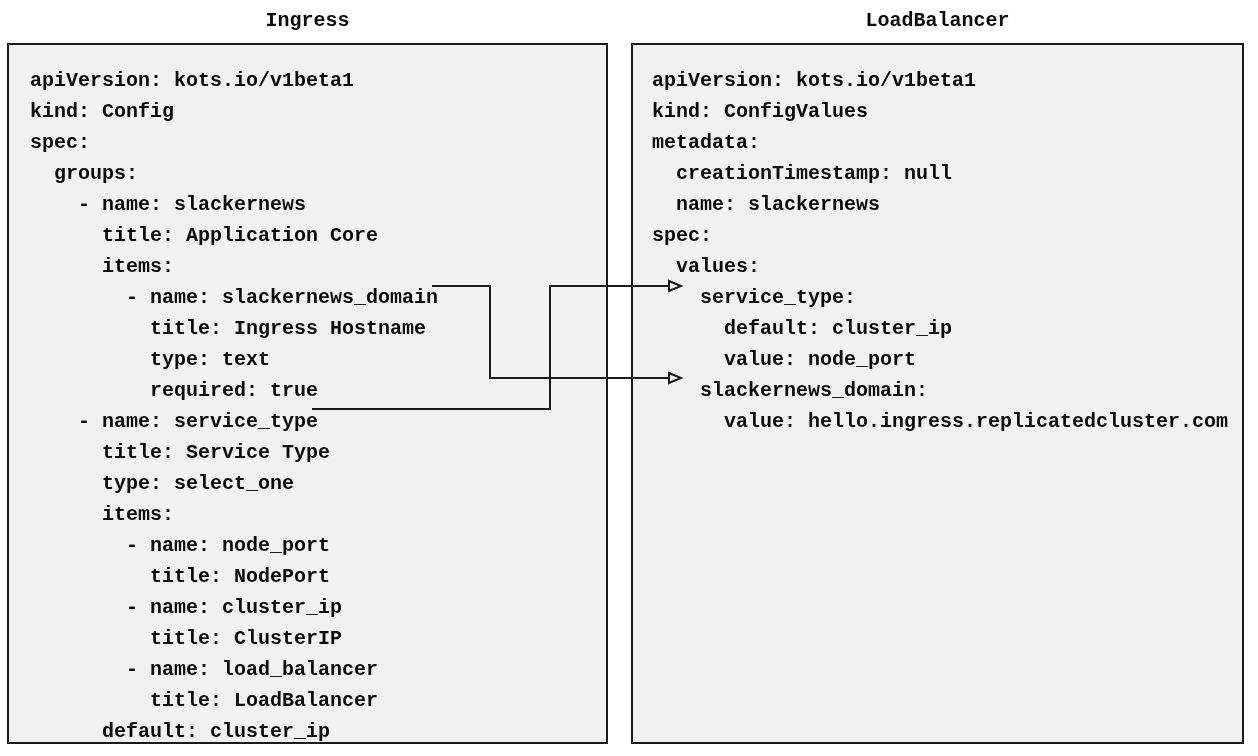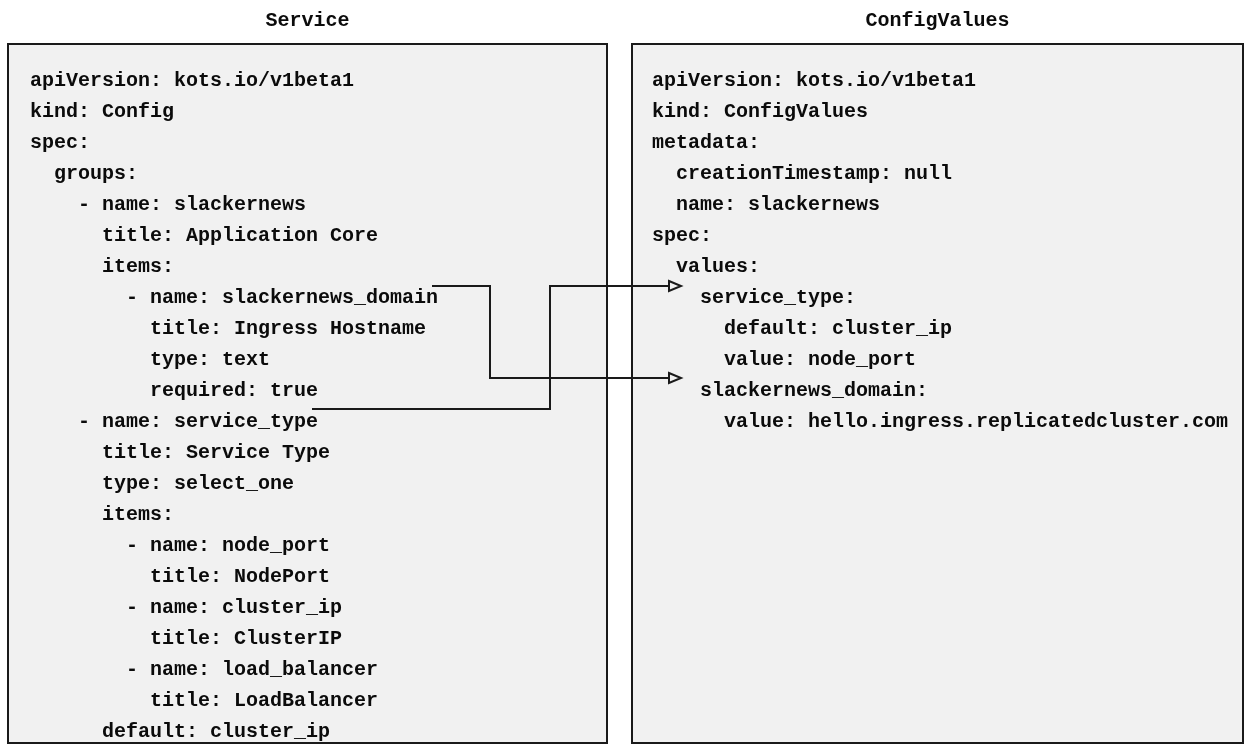--- a/index.html
+++ b/index.html
@@ -66,23 +66,23 @@
     stroke: var(--connector);
     stroke-width: 2;
     stroke-linejoin: miter;
   }
 </style>
 </head>
 <body>
 
 <div class="canvas">
 
-  <div class="panel-title title-left">Service</div>
+  <div class="panel-title title-left">Ingress</div>
 
-  <div class="panel-title title-right">ConfigValues</div>
+  <div class="panel-title title-right">LoadBalancer</div>
 
   <div class="panel panel-left">
     <pre class="code">apiVersion: kots.io/v1beta1
 kind: Config
 spec:
   groups:
     - name: slackernews
       title: Application Core
       items:
         - name: slackernews_domain

